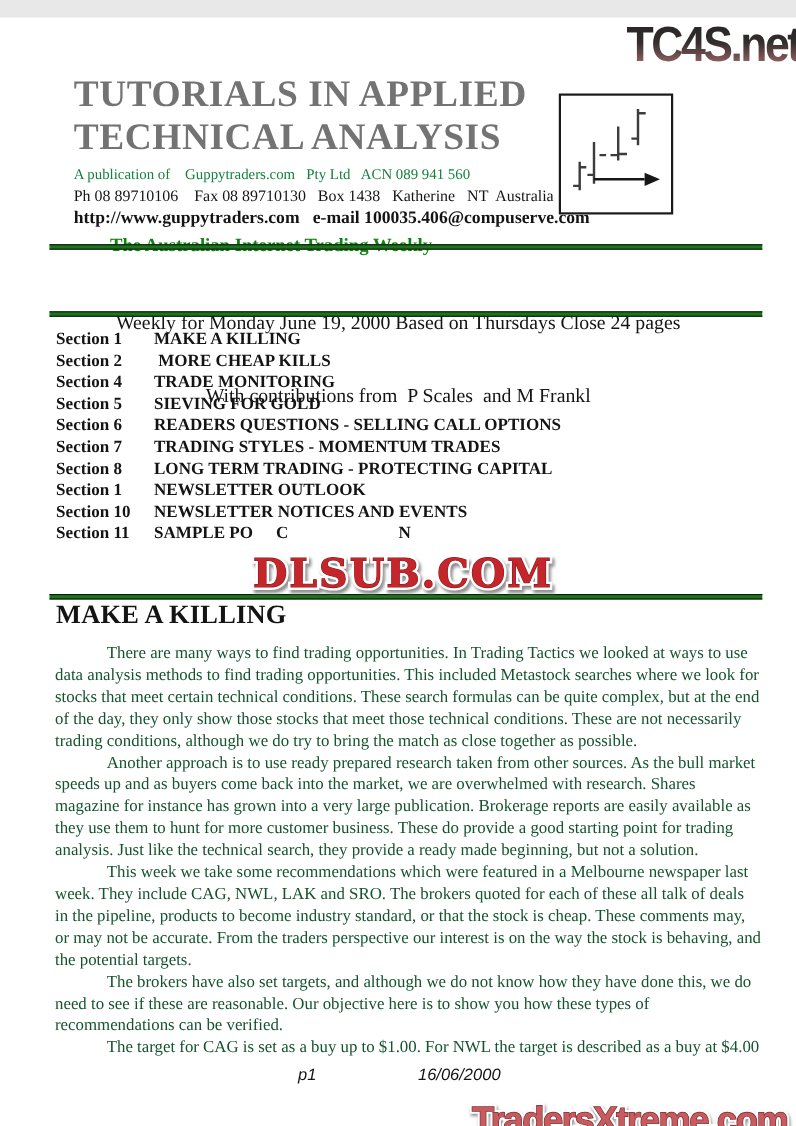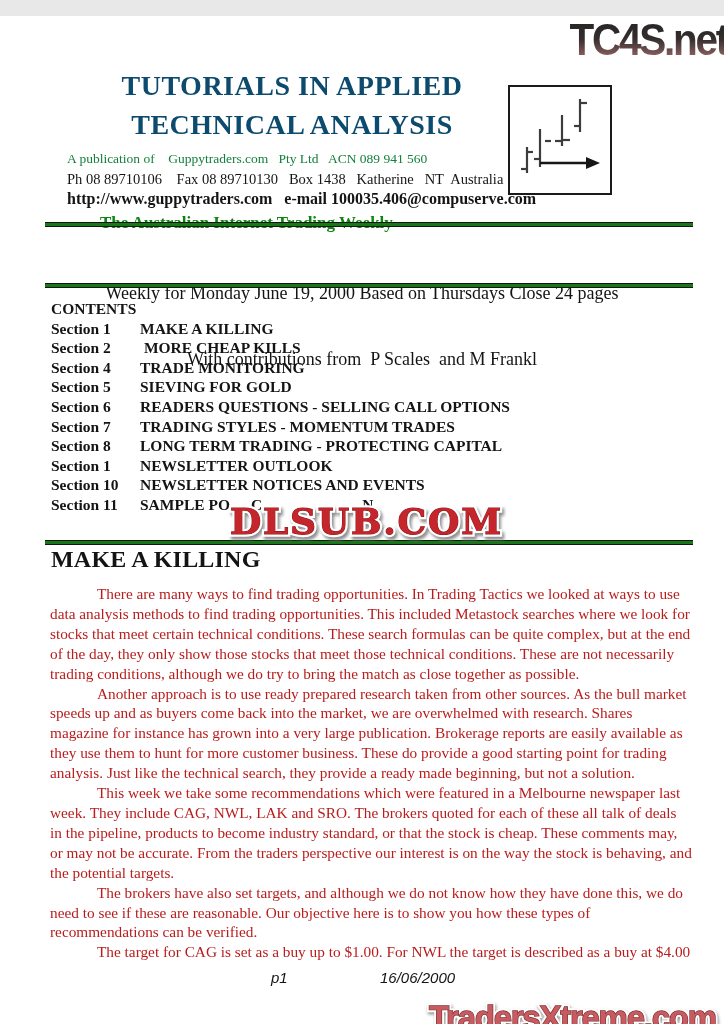--- a/index.html
+++ b/index.html
@@ -23,21 +23,21 @@
     font-family:"DejaVu Serif", serif;font-weight:bold;font-size:36px;
     letter-spacing:1px;
   }
   .traders{position:absolute;right:2px;top:980px;z-index:6;
     filter:drop-shadow(1.5px 2.5px 1.5px rgba(120,120,120,0.8));}
   .traders text{
     font-family:"Liberation Sans", sans-serif;font-weight:bold;font-size:33px;
   }
   
   .header{position:absolute;left:67px;top:50px;width:450px;}
-  .title{color:#0c4a6e;font-weight:bold;font-size:28px;line-height:39px;letter-spacing:0.5px;text-align:center;}
+  .title{color:#737373;font-weight:bold;font-size:34px;line-height:39px;letter-spacing:0.5px;}
   .publine{color:#15803d;font-size:13.5px;margin-top:7px;white-space:pre;}
   .contactline{font-size:14.5px;margin-top:4px;white-space:pre;}
   .webline{font-size:16px;font-weight:bold;margin-top:2px;white-space:pre;}
   .tagline{color:#108410;font-weight:bold;font-size:17px;margin-top:5px;margin-left:33px;}
   
   .logo-box{position:absolute;left:508px;top:69px;width:100px;height:106px;
     border:2px solid #1a1a1a;background:#fff;}
   .logo-box svg{display:block;margin:2px auto 0;}
   
   .rule{position:absolute;left:45px;width:648px;height:3px;background:#187818;
@@ -50,21 +50,21 @@
   .contents{position:absolute;left:51px;top:283px;width:642px;
     font-weight:bold;font-size:15.5px;line-height:19.6px;}
   .toc-row{display:flex;}
   .toc-sec{width:89px;flex:none;}
   .toc-title{white-space:pre;}
   .frag-c{display:inline-block;margin-left:21px;}
   .frag-n{display:inline-block;margin-left:100px;}
   
   .article{position:absolute;left:50px;top:530px;width:642px;}
   .article-heading{font-size:24px;font-weight:bold;margin:0 0 11px 1px;letter-spacing:0.2px;}
-  .article p{margin:0;text-indent:47px;font-size:15.3px;line-height:19.9px;color:#b91c1c;}
+  .article p{margin:0;text-indent:47px;font-size:15.3px;line-height:19.9px;color:#14532d;}
   
   .footer-page{position:absolute;left:271px;top:953px;
     font-family:"Liberation Sans", sans-serif;font-style:italic;font-size:15px;}
   .footer-date{position:absolute;left:380px;top:953px;
     font-family:"Liberation Sans", sans-serif;font-style:italic;font-size:15px;}
 </style>
 </head>
 <body>
 
 <div class="page">
@@ -113,21 +113,20 @@
   <div class="rule rule1"></div>
 
   <div class="issue">
     <div>Weekly for Monday June 19, 2000 Based on Thursdays Close 24 pages</div>
     <div>With contributions from  P Scales  and M Frankl</div>
   </div>
 
   <div class="rule rule2"></div>
 
   <div class="contents">
-    <div>CONTENTS</div>
     <div class="toc-row">
       <span class="toc-sec">Section 1</span>
       <span class="toc-title">MAKE A KILLING</span>
     </div>
     <div class="toc-row">
       <span class="toc-sec">Section 2</span>
       <span class="toc-title"> MORE CHEAP KILLS</span>
     </div>
     <div class="toc-row">
       <span class="toc-sec">Section 4</span>

